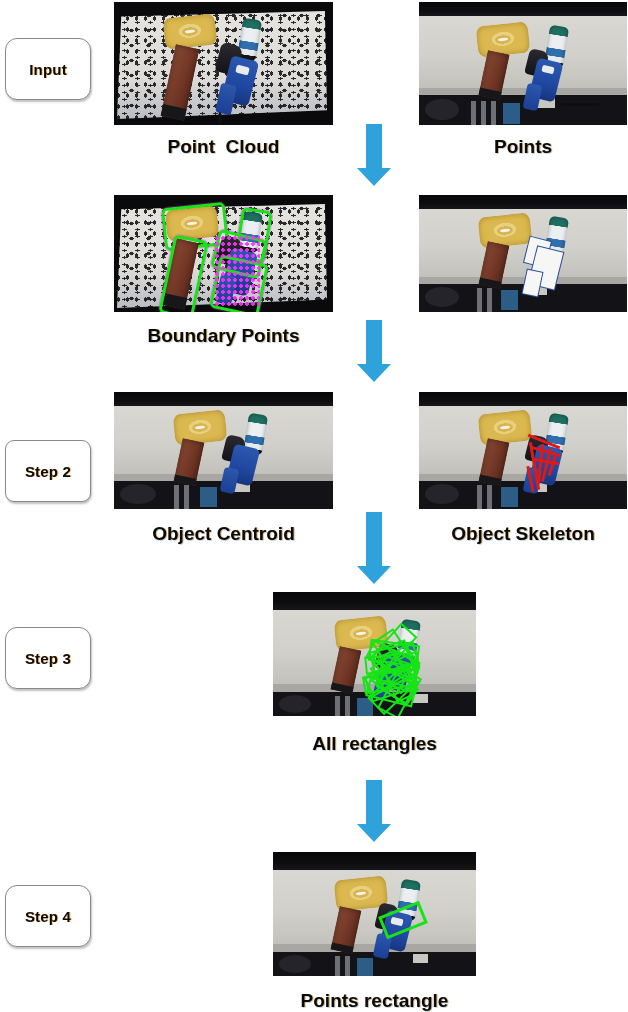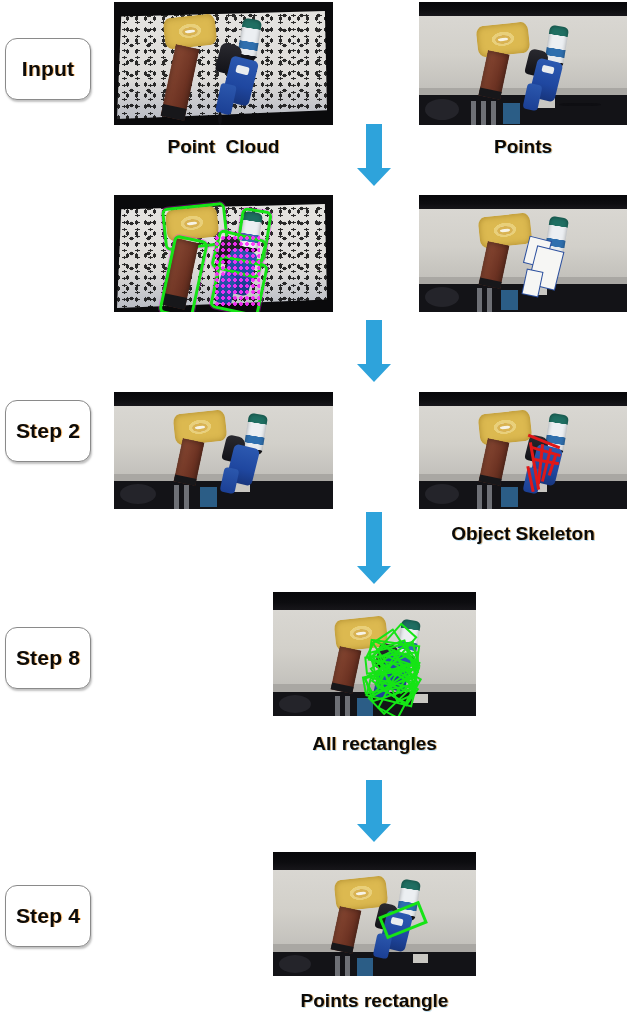--- a/index.html
+++ b/index.html
@@ -15,21 +15,21 @@
     position:absolute;
     background:#ffffff;
     border:1.5px solid #8a8a8a;
     border-radius:12px;
     box-shadow:1px 2px 2px rgba(120,120,120,.45);
     display:flex;align-items:center;justify-content:center;
     font-weight:bold;color:#000;
     letter-spacing:.2px;
   }
   .step-pill .pill-text{
-    font-size:21px;font-weight:bold;color:#0b0b0b;
+    font-size:15px;font-weight:bold;color:#0b0b0b;
     text-shadow:1px 0 0 rgba(255,140,0,.55);
   }
 
   
   .panel{position:absolute;overflow:hidden;background:#000;}
   .cap{
     position:absolute;text-align:center;font-weight:bold;
     color:#0a0a0a;font-size:19px;white-space:pre;
     text-shadow:1px 0 0 rgba(255,140,0,.5), 1px 1px 0 rgba(60,160,220,.35);
   }
@@ -104,25 +104,25 @@
   .rect-final{position:absolute;border:3px solid #16e416;}
 </style>
 </head>
 <body>
 
 <div class="stage">
 
   <div class="step-pill" style="left:5px;top:38px;width:84px;height:60px;">
     <span class="pill-text">Input</span>
   </div>
-  <div class="step-pill" style="left:5px;top:400px;width:84px;height:60px;">
+  <div class="step-pill" style="left:5px;top:440px;width:84px;height:60px;border-radius:9px;">
     <span class="pill-text">Step 2</span>
   </div>
   <div class="step-pill" style="left:5px;top:627px;width:84px;height:60px;">
-    <span class="pill-text">Step 8</span>
+    <span class="pill-text">Step 3</span>
   </div>
   <div class="step-pill" style="left:5px;top:885px;width:84px;height:60px;">
     <span class="pill-text">Step 4</span>
   </div>
 
   <div class="panel" style="left:114px;top:2px;width:219px;height:123px;">
     <div class="scene">
       <div class="bg-dark"></div>
       <div class="pc-plate" style="left:3px;top:8px;right:6px;bottom:6px;clip-path:polygon(2% 6%,99% 1%,100% 92%,0 100%);"></div>
       <div class="speckle"></div>
@@ -193,20 +193,21 @@
       <div class="outline" style="left:52px;top:42px;width:29px;height:74px;transform:rotate(12deg);"></div>
 
       <div class="obj drill-nose" style="left:105px;top:42px;width:21px;height:28px;transform:rotate(14deg);"></div>
       <div class="obj drill-body" style="left:112px;top:55px;width:27px;height:44px;transform:rotate(14deg);"></div>
       <div class="obj drill-grip" style="left:104px;top:80px;width:16px;height:29px;transform:rotate(12deg);"></div>
       <div class="outline" style="left:100px;top:39px;width:44px;height:34px;transform:rotate(14deg);"></div>
       <div class="outline" style="left:100px;top:64px;width:44px;height:48px;transform:rotate(12deg);"></div>
       <div class="magenta-dots" style="left:100px;top:40px;width:46px;height:72px;"></div>
     </div>
   </div>
+  <div class="cap" style="left:114px;top:325px;width:219px;">Boundary Points</div>
 
   <div class="panel" style="left:419px;top:195px;width:208px;height:117px;">
     <div class="scene">
       <div class="bg-dark"></div>
       <div class="bg-top" style="top:0;height:14px;"></div>
       <div class="bench" style="top:14px;height:68px;"></div>
       <div class="bench-edge" style="top:82px;height:7px;"></div>
       <div class="under" style="top:89px;">
         <div class="rail" style="left:58px;top:4px;width:5px;height:24px;"></div>
         <div class="rail" style="left:68px;top:4px;width:5px;height:24px;"></div>
@@ -248,20 +249,21 @@
       <div class="obj pouch" style="left:60px;top:20px;width:52px;height:31px;transform:rotate(-6deg);"></div>
       <div class="obj spray" style="left:132px;top:22px;width:19px;height:40px;transform:rotate(9deg);"></div>
       <div class="obj block" style="left:64px;top:48px;width:22px;height:44px;transform:rotate(12deg);">
         <div class="tip"></div>
       </div>
       <div class="obj drill-nose" style="left:110px;top:44px;width:20px;height:26px;transform:rotate(14deg);"></div>
       <div class="obj drill-body" style="left:116px;top:54px;width:26px;height:38px;transform:rotate(14deg);"></div>
       <div class="obj drill-grip" style="left:108px;top:76px;width:15px;height:25px;transform:rotate(12deg);"></div>
     </div>
   </div>
+  <div class="cap" style="left:114px;top:523px;width:219px;">Object Centroid</div>
 
   <div class="panel" style="left:419px;top:392px;width:208px;height:117px;">
     <div class="scene">
       <div class="bg-dark"></div>
       <div class="bg-top" style="top:0;height:14px;"></div>
       <div class="bench" style="top:14px;height:68px;"></div>
       <div class="bench-edge" style="top:82px;height:7px;"></div>
       <div class="under" style="top:89px;">
         <div class="rail" style="left:58px;top:4px;width:5px;height:24px;"></div>
         <div class="rail" style="left:68px;top:4px;width:5px;height:24px;"></div>

